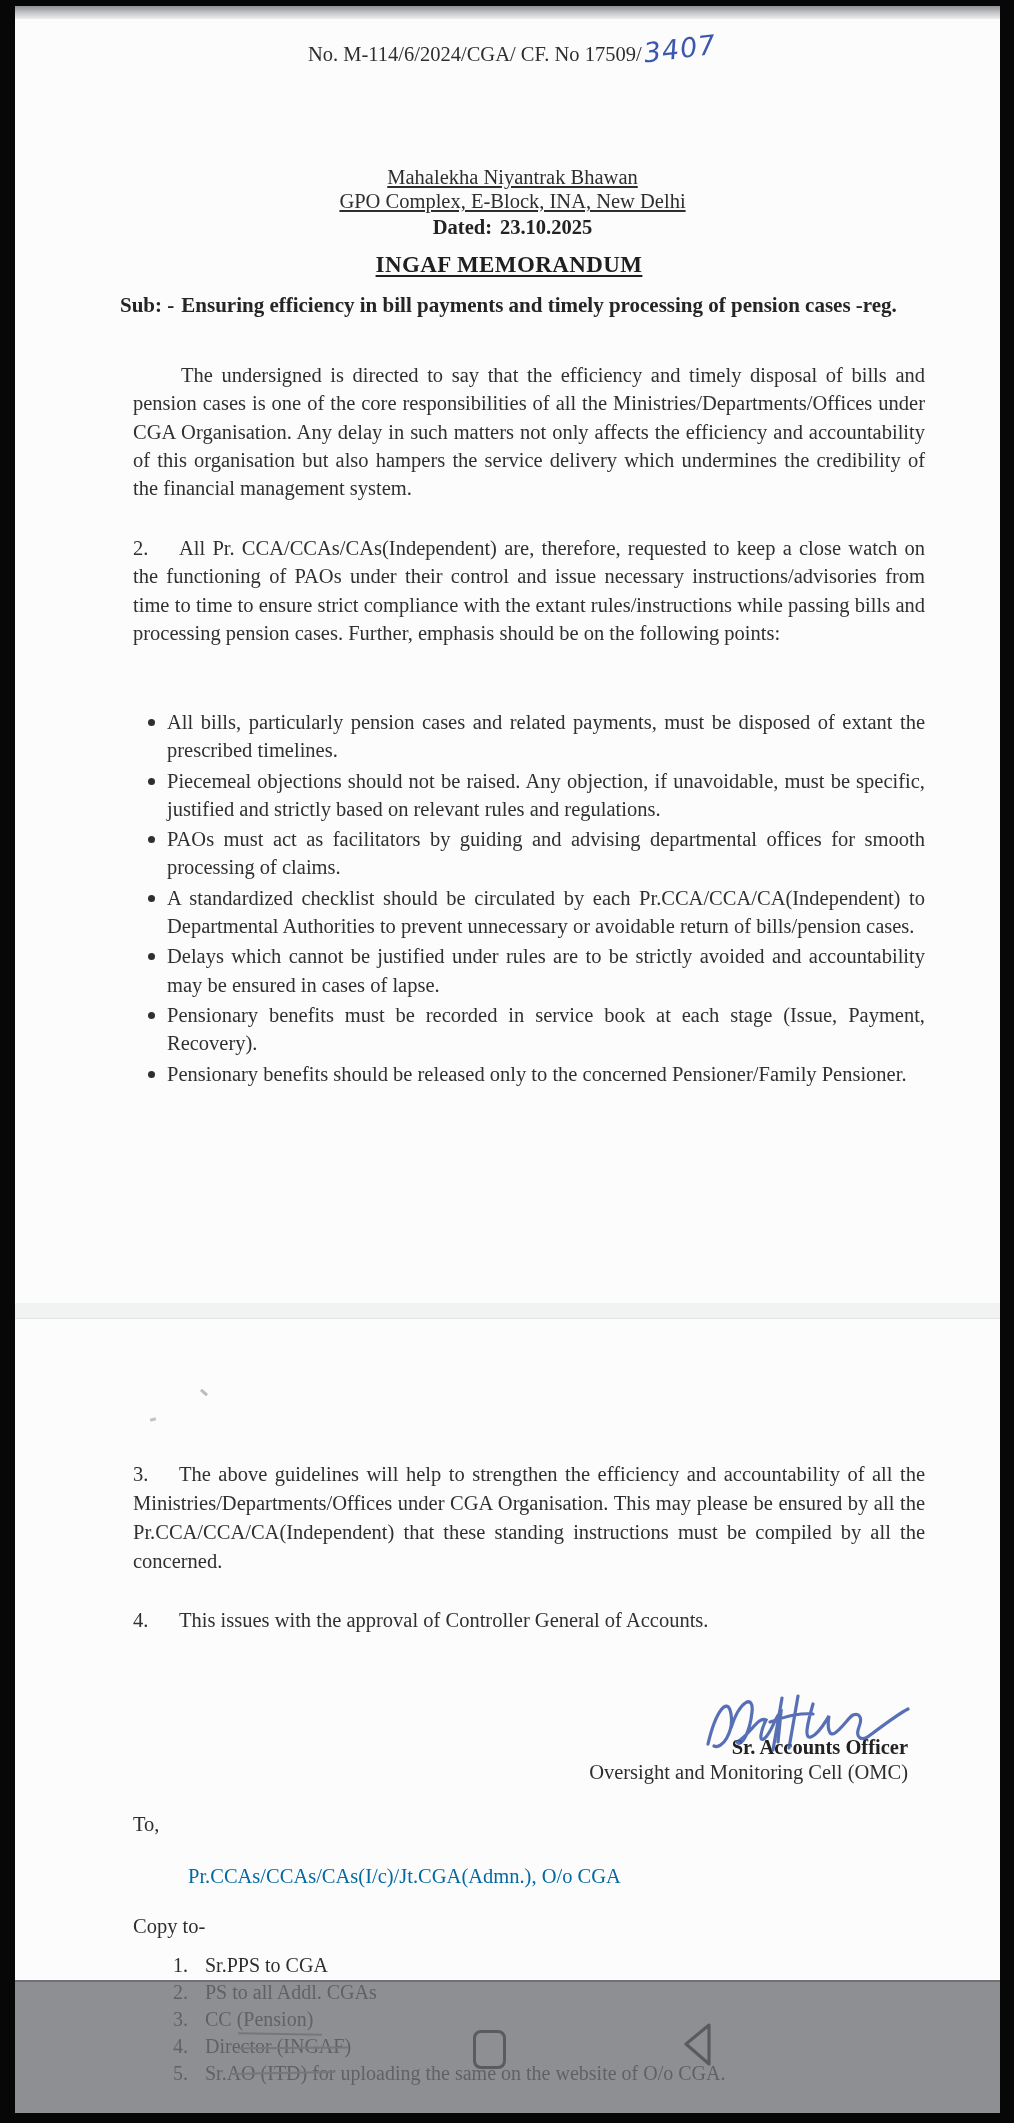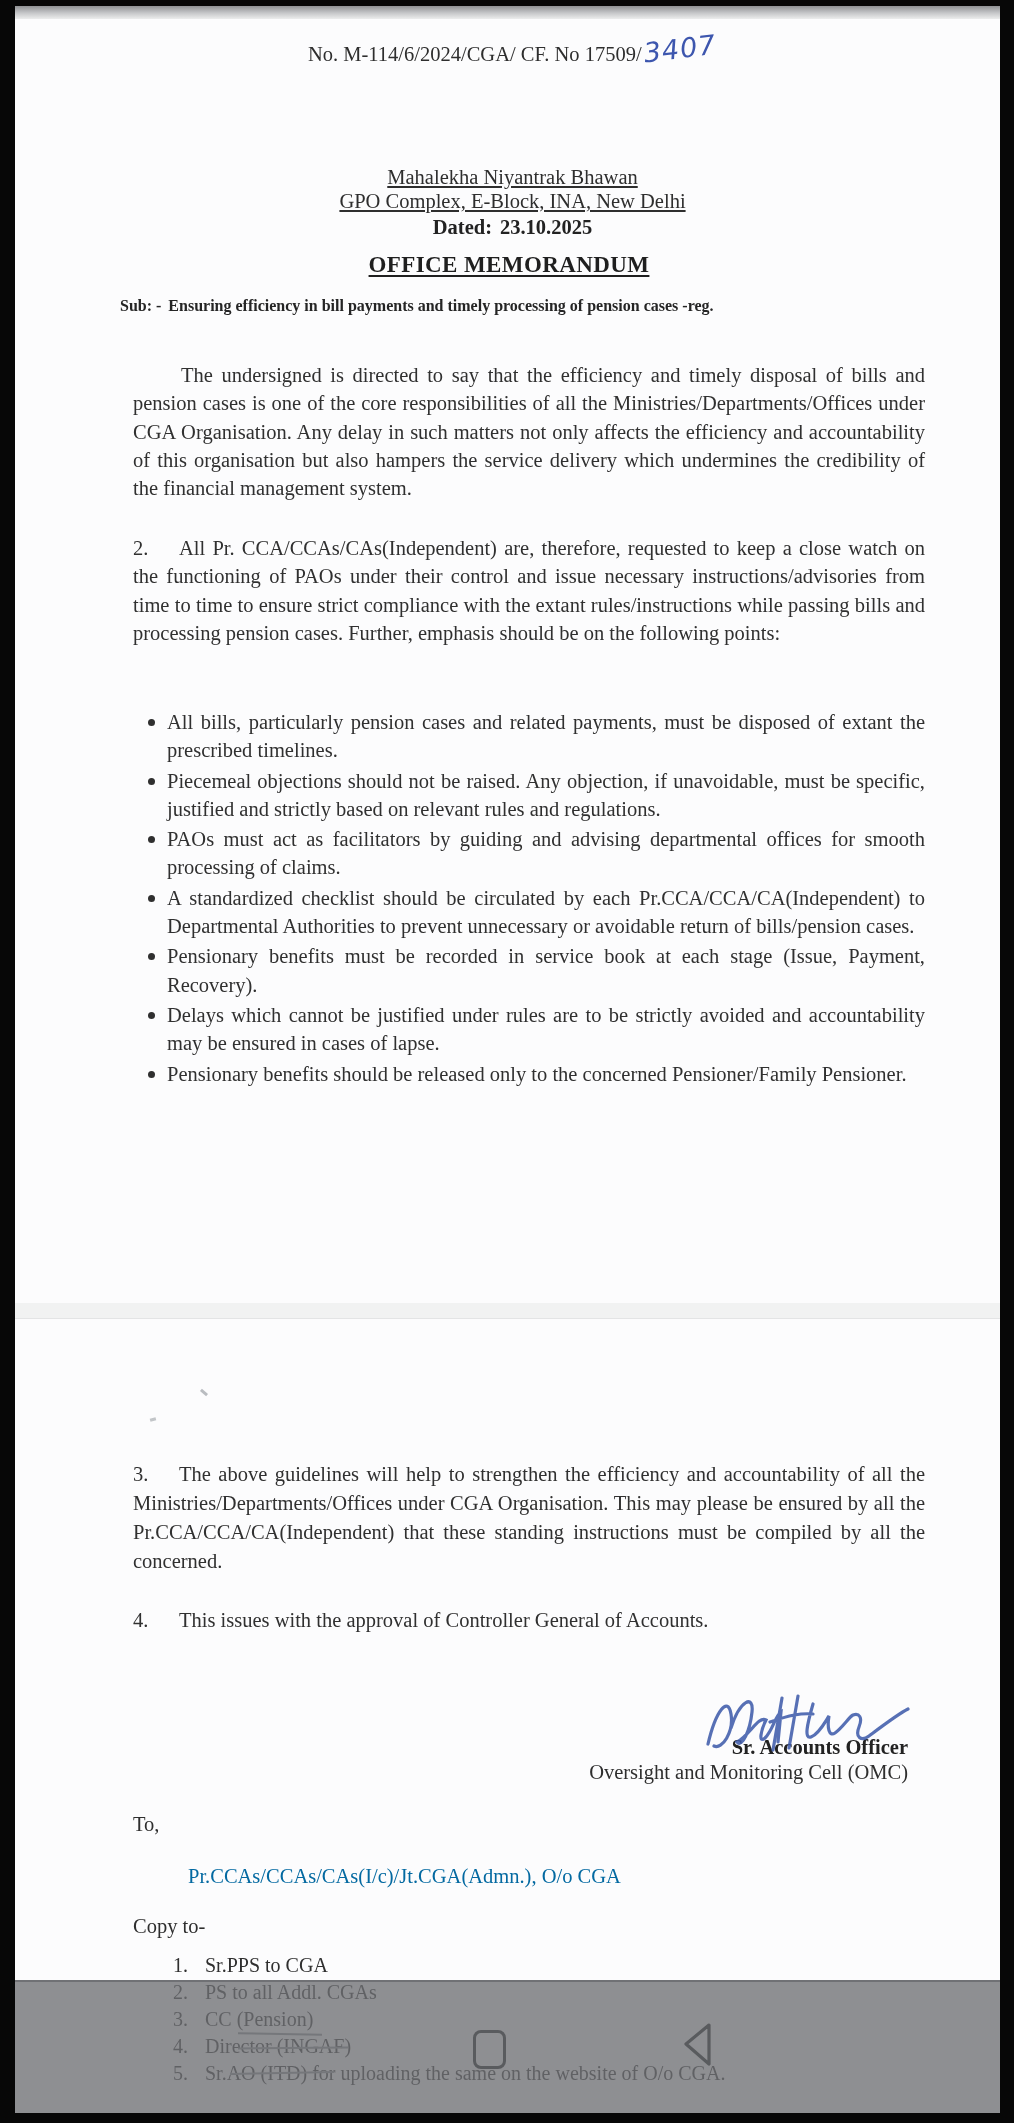--- a/index.html
+++ b/index.html
@@ -34,21 +34,21 @@
   .dlabel{font-weight:bold;}
   .dval{font-weight:bold;margin-left:8px;}
   
   .title{
     position:absolute;left:98px;top:246px;width:792px;text-align:center;
     font-size:23px;font-weight:bold;color:#1f1f1f;letter-spacing:.4px;
     text-decoration:underline;text-underline-offset:3px;
   }
   .subject{
     position:absolute;left:105px;top:286px;width:802px;
-    font-size:16px;font-weight:bold;color:#252525;line-height:27px;
+    font-size:21px;font-weight:bold;color:#252525;line-height:27px;
     padding-left:50px;text-indent:-50px;
   }
   .sub-label{margin-right:7px;}
   
   .para{
     position:absolute;left:118px;width:792px;
     font-size:20.5px;color:#303030;line-height:28.3px;text-align:justify;
   }
   .p1{top:355px;text-indent:48px;}
   .p2{top:528px;}
@@ -109,34 +109,34 @@
 
   <div class="ref-line"><span>No. M-114/6/2024/CGA/ CF. No 17509/</span><span class="hand">3407</span></div>
 
 
   <div class="addr">
     <div class="addr-line">Mahalekha Niyantrak Bhawan</div>
     <div class="addr-line">GPO Complex, E-Block, INA, New Delhi</div>
     <div class="dated"><span class="dlabel">Dated:</span><span class="dval">23.10.2025</span></div>
   </div>
 
-  <div class="title">OFFICE MEMORANDUM</div>
+  <div class="title">INGAF MEMORANDUM</div>
   <div class="subject"><span class="sub-label">Sub: -</span><span>Ensuring efficiency in bill payments and timely processing of pension cases -reg.</span></div>
 
   <div class="para p1">The undersigned is directed to say that the efficiency and timely disposal of bills and pension cases is one of the core responsibilities of all the Ministries/Departments/Offices under CGA Organisation. Any delay in such matters not only affects the efficiency and accountability of this organisation but also hampers the service delivery which undermines the credibility of the financial management system.</div>
   <div class="para p2"><span class="pnum">2.</span><span>All Pr. CCA/CCAs/CAs(Independent) are, therefore, requested to keep a close watch on the functioning of PAOs under their control and issue necessary instructions/advisories from time to time to ensure strict compliance with the extant rules/instructions while passing bills and processing pension cases. Further, emphasis should be on the following points:</span></div>
 
   <div class="bullets">
 
   <div class="bullet">All bills, particularly pension cases and related payments, must be disposed of extant the prescribed timelines.</div>
       <div class="bullet">Piecemeal objections should not be raised. Any objection, if unavoidable, must be specific, justified and strictly based on relevant rules and regulations.</div>
       <div class="bullet">PAOs must act as facilitators by guiding and advising departmental offices for smooth processing of claims.</div>
       <div class="bullet">A standardized checklist should be circulated by each Pr.CCA/CCA/CA(Independent) to Departmental Authorities to prevent unnecessary or avoidable return of bills/pension cases.</div>
+      <div class="bullet">Delays which cannot be justified under rules are to be strictly avoided and accountability may be ensured in cases of lapse.</div>
       <div class="bullet">Pensionary benefits must be recorded in service book at each stage (Issue, Payment, Recovery).</div>
-      <div class="bullet">Delays which cannot be justified under rules are to be strictly avoided and accountability may be ensured in cases of lapse.</div>
       <div class="bullet">Pensionary benefits should be released only to the concerned Pensioner/Family Pensioner.</div>
     </div>
 
   <div class="junction"></div>
   <div class="speck1"></div>
   <div class="speck2"></div>
 
   <div class="para p3"><span class="pnum">3.</span><span>The above guidelines will help to strengthen the efficiency and accountability of all the Ministries/Departments/Offices under CGA Organisation. This may please be ensured by all the Pr.CCA/CCA/CA(Independent) that these standing instructions must be compiled by all the concerned.</span></div>
   <div class="para p4"><span class="pnum">4.</span><span>This issues with the approval of Controller General of Accounts.</span></div>
 

